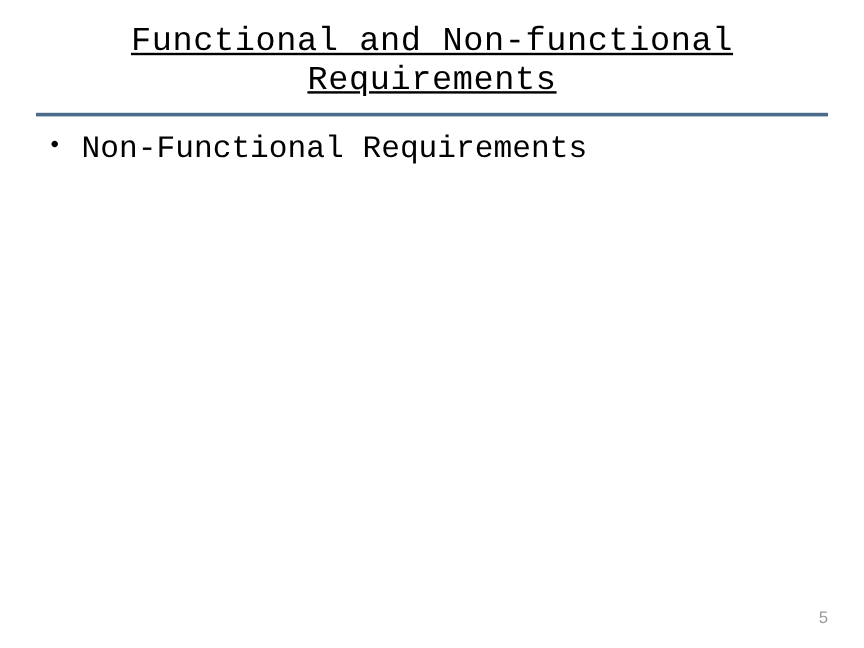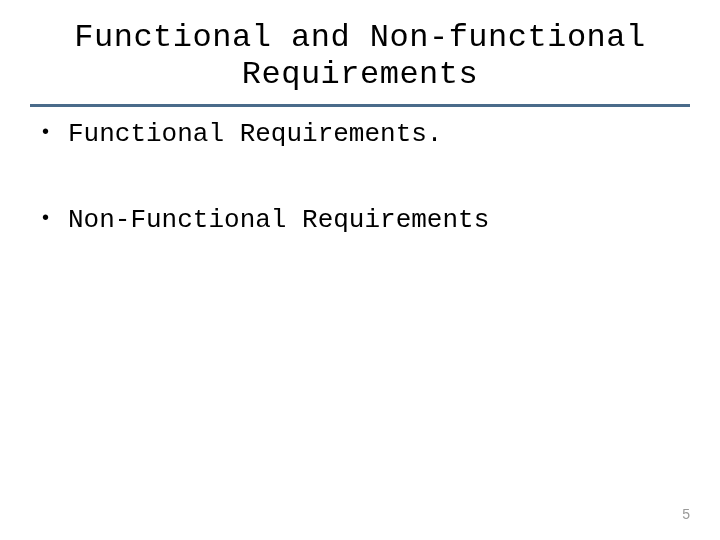--- a/index.html
+++ b/index.html
@@ -11,27 +11,28 @@
       color: #000;
       overflow: hidden;
     }
     .slide {
       width: 100%;
       height: 100%;
       position: relative;
       padding: 20px 30px 40px 30px;
     }
     .title {
-      font-size: 32px;
+      font-size: 28px;
       line-height: 1.15;
       text-align: center;
       font-weight: normal;
       letter-spacing: 0.5px;
       margin-bottom: 10px;
       padding: 0 10px;
+      text-decoration: underline;
     }
     .divider {
       border: none;
       border-top: 3px solid #4a6b8a;
       margin: 4px 0 12px 0;
     }
     .intro {
       font-size: 26px;
       line-height: 1.25;
       margin-left: 6px;
@@ -66,17 +67,16 @@
       color: #9a9a99;
     }
   </style>
 </head>
 <body>
 
 <div class="slide">
   <h1 class="title">Functional and Non-functional Requirements</h1>
   <hr class="divider">
   <ul class="bullets">
-    <li>Functional Requirements.</li>
     <li>Non-Functional Requirements</li>
   </ul>
   <div class="pagenum">5</div>
 </div>
 
 </body></html>

